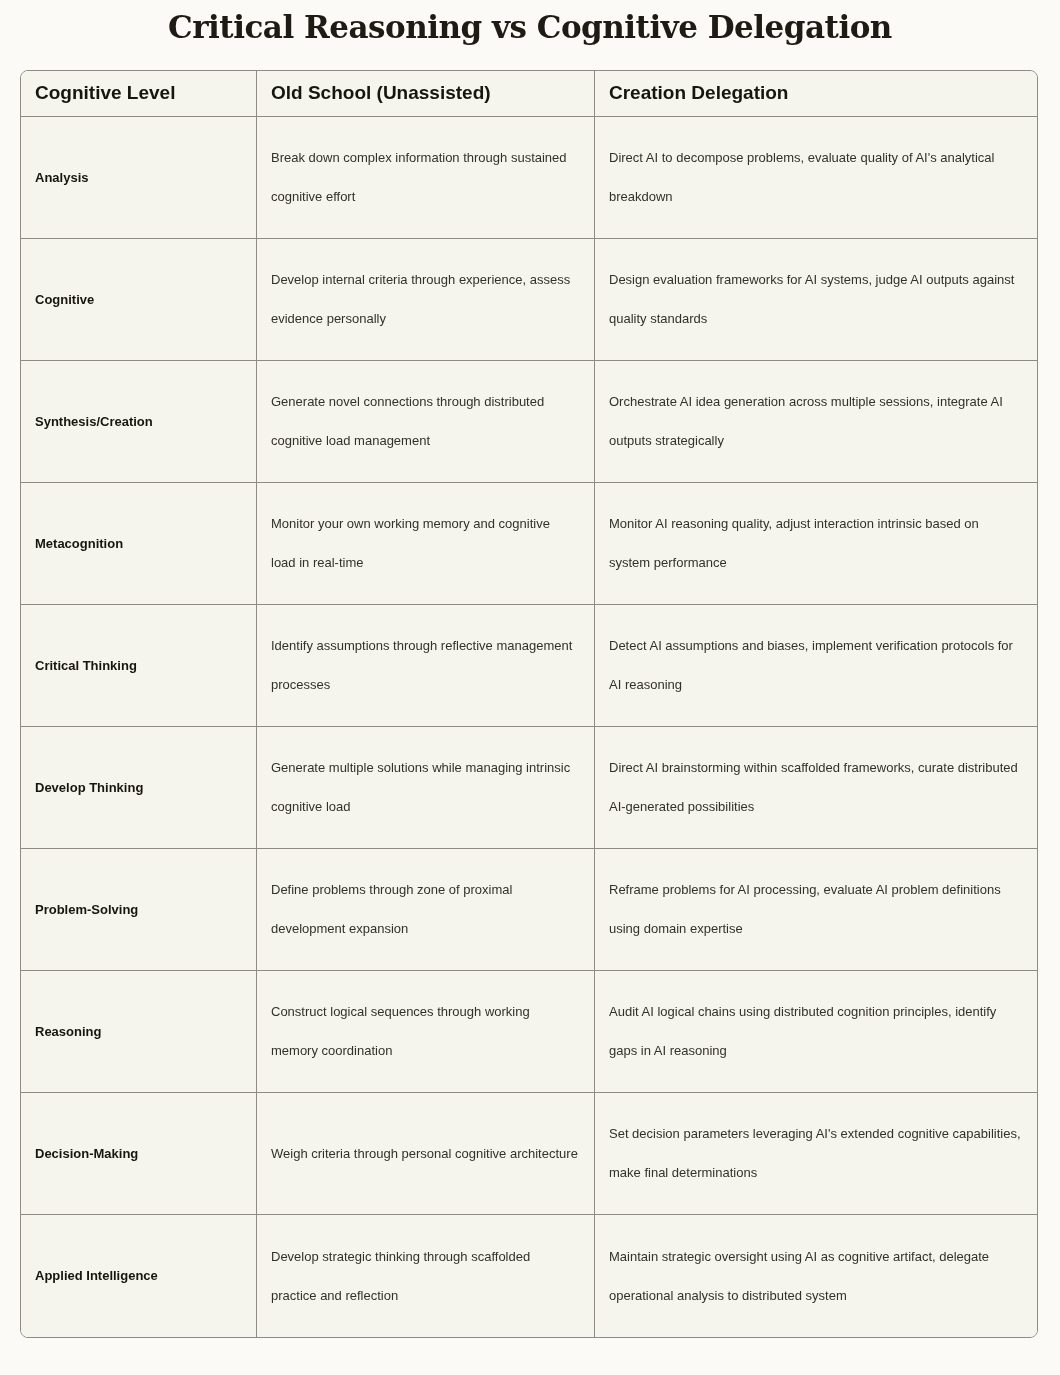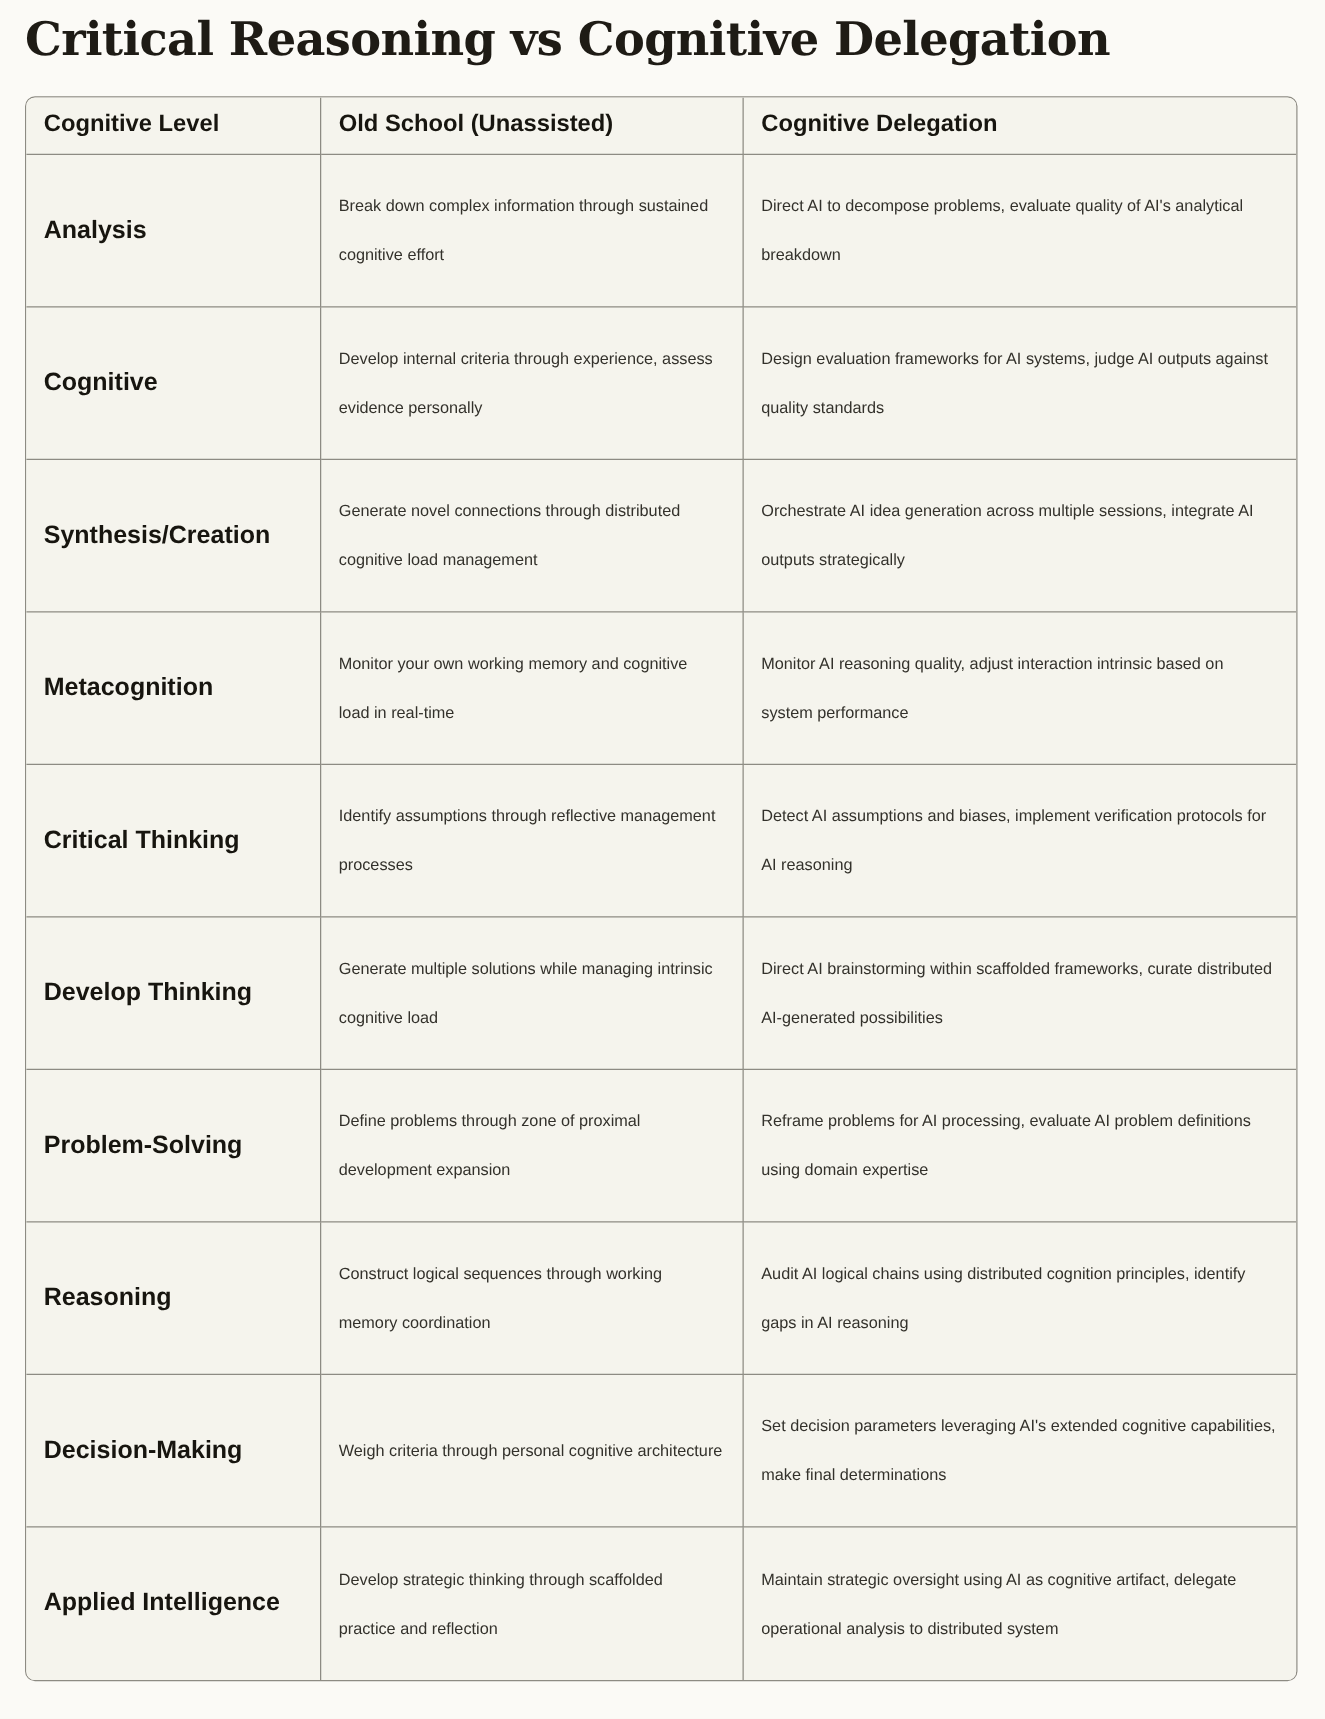--- a/index.html
+++ b/index.html
@@ -9,25 +9,26 @@
     font-family: "Liberation Sans", sans-serif;
   }
   .page {
     width: 1060px;
     box-sizing: border-box;
     padding: 6px 20px 18px 20px;
   }
   h1.page-title {
     font-family: "DejaVu Serif", "Liberation Serif", serif;
     font-weight: 700;
-    font-size: 37px;
+    font-size: 31px;
     line-height: 1.15;
     letter-spacing: -0.5px;
     color: #1e1b15;
     margin: 4px 0 24px 0;
+    text-align: center;
   }
   .table-wrap {
     border: 1px solid #8d8b83;
     border-radius: 8px;
     overflow: hidden;
     background: #14b8a6;
     width: 1018px;
     box-sizing: border-box;
   }
   table.cmp {
@@ -51,21 +52,21 @@
   table.cmp th:last-child, table.cmp td:last-child { border-right: none; }
   table.cmp tbody tr:last-child th, table.cmp tbody tr:last-child td { border-bottom: none; }
   thead th {
     font-size: 19px;
     font-weight: 700;
     color: #17150f;
     height: 46px;
     line-height: 1.3;
   }
   tbody th.level {
-    font-size: 20px;
+    font-size: 13px;
     font-weight: 700;
     color: #17150f;
     line-height: 39px;
   }
   tbody td.desc {
     font-size: 13px;
     font-weight: 400;
     color: #33312b;
     line-height: 39px;
     height: 122px;
@@ -81,21 +82,21 @@
     <table class="cmp">
       <colgroup>
         <col class="c1">
           <col class="c2">
           <col class="c3">
       </colgroup>
       <thead>
         <tr>
           <th>Cognitive Level</th>
           <th>Old School (Unassisted)</th>
-          <th>Cognitive Delegation</th>
+          <th>Creation Delegation</th>
         </tr>
       </thead>
       <tbody id="table-body">
           <tr>
     <th class="level" scope="row">Analysis</th>
     <td class="desc">Break down complex information through sustained cognitive effort</td>
     <td class="desc">Direct AI to decompose problems, evaluate quality of AI's analytical breakdown</td>
   </tr>
           <tr>
     <th class="level" scope="row">Cognitive</th>

